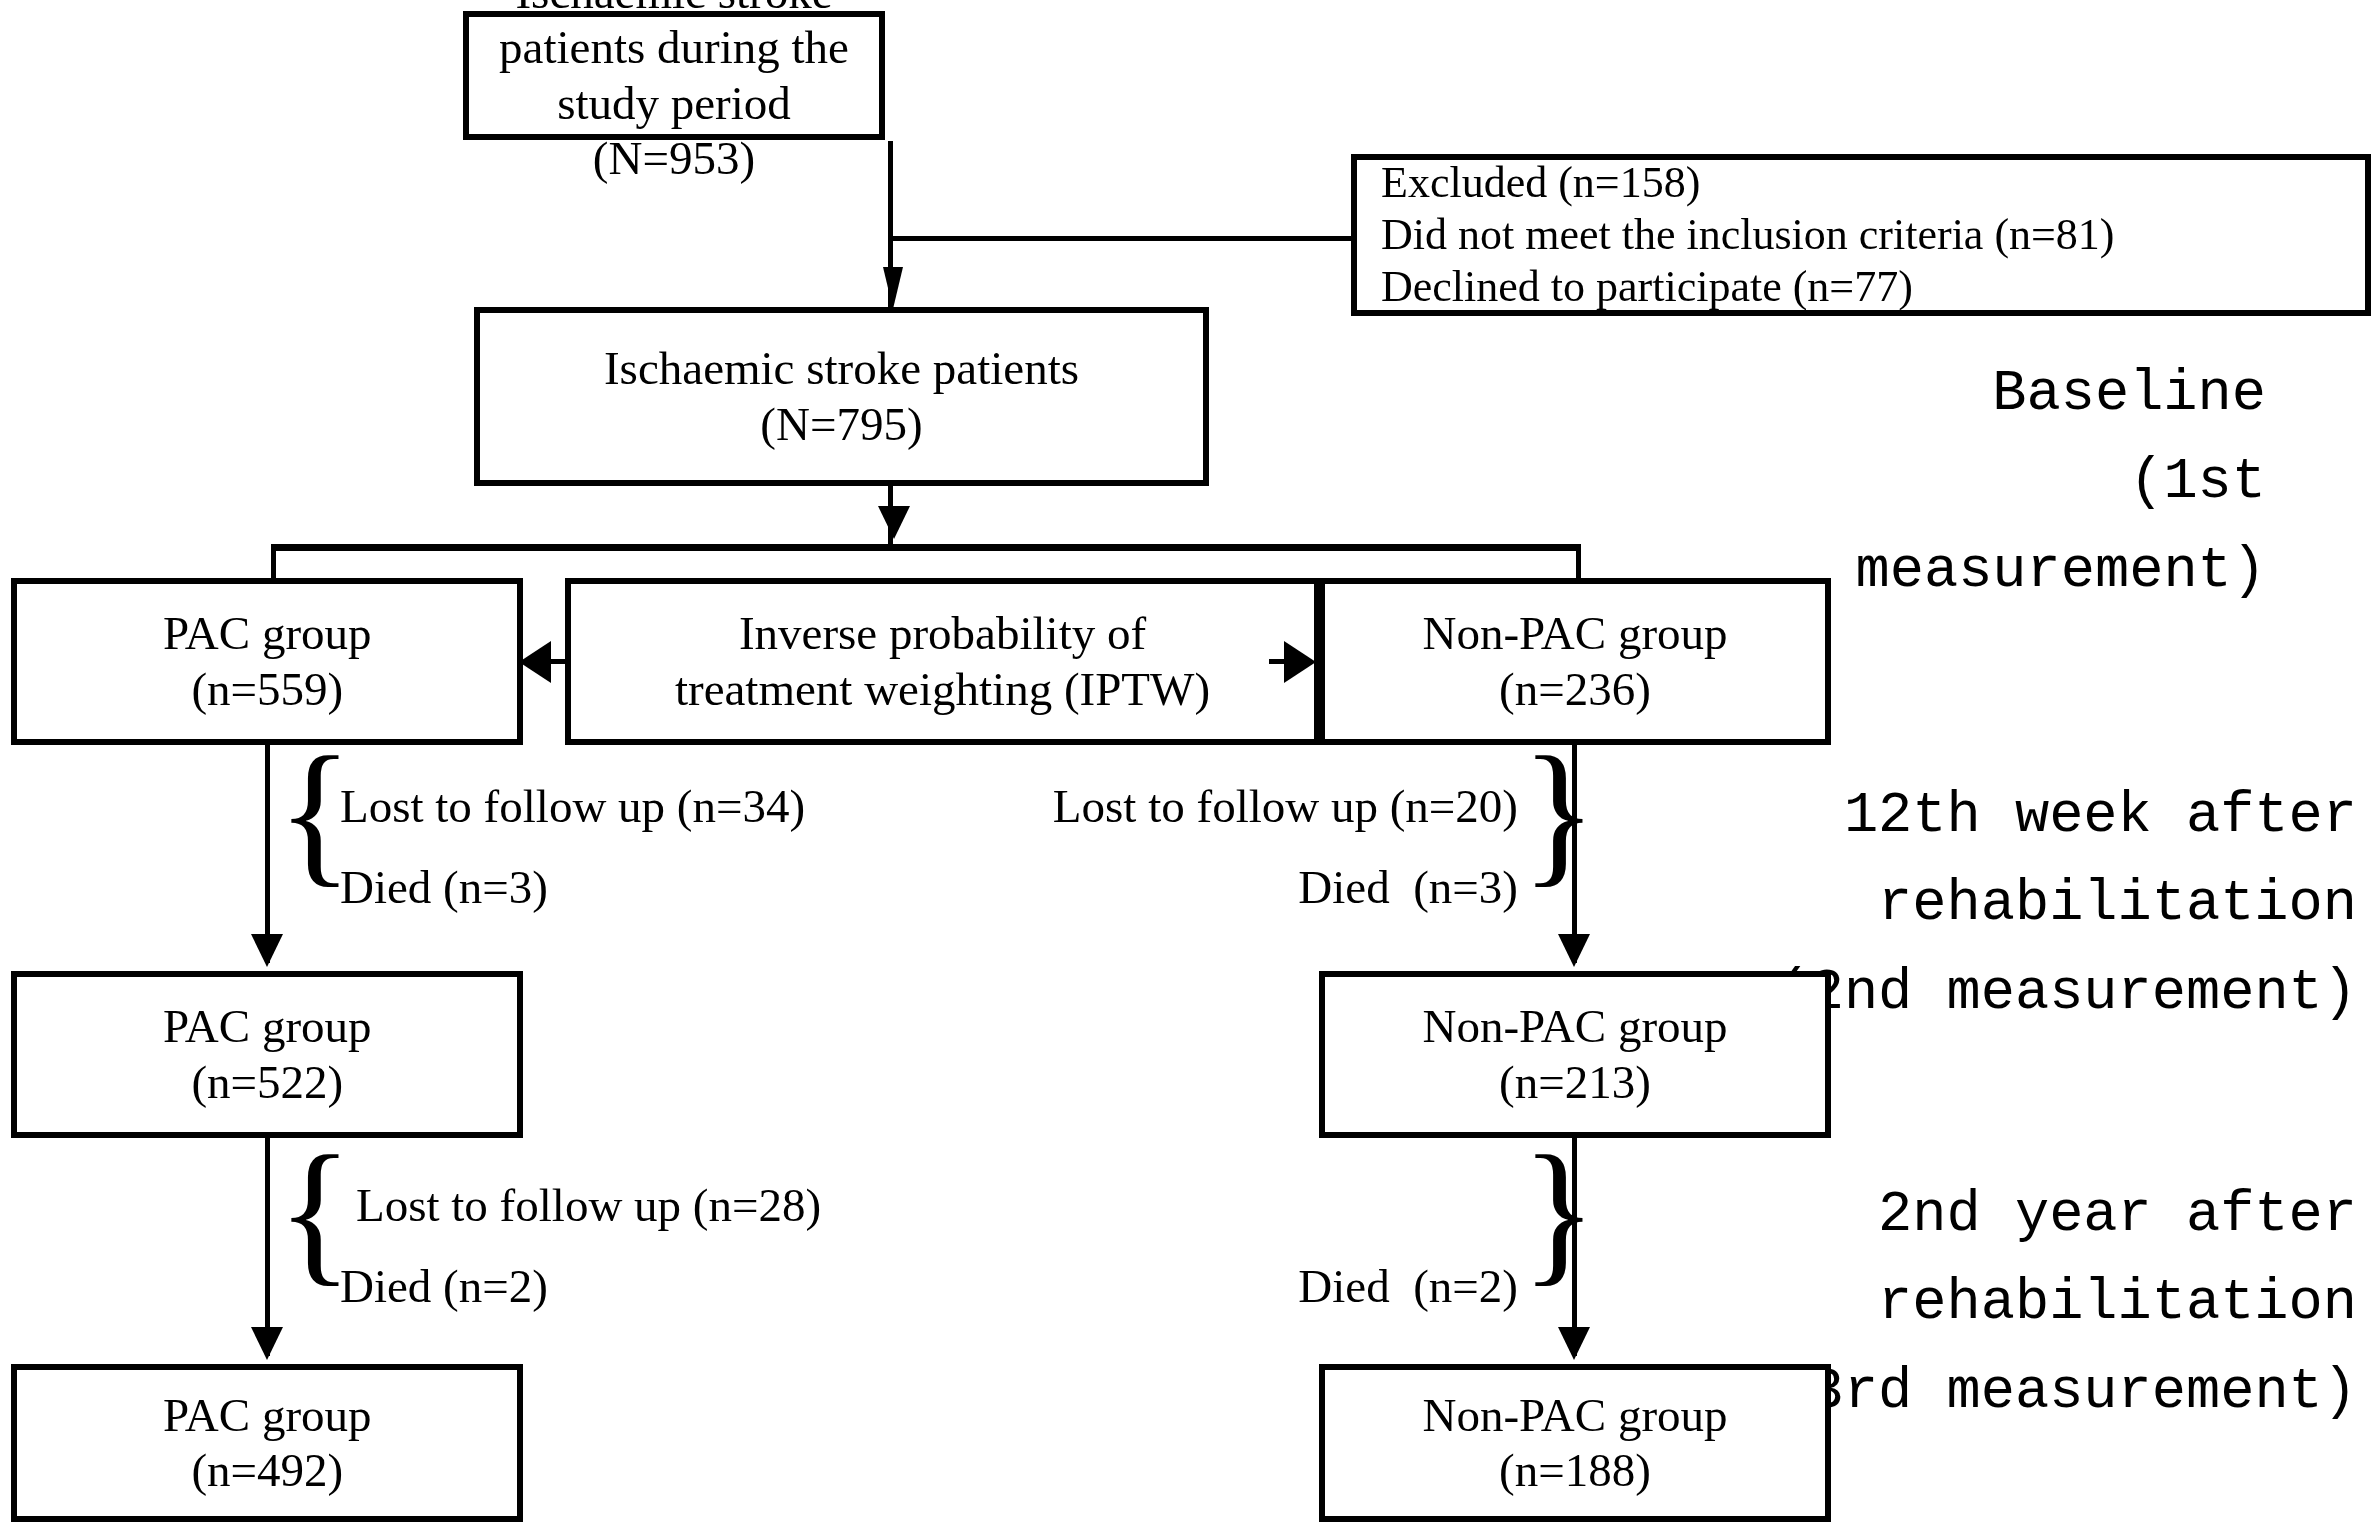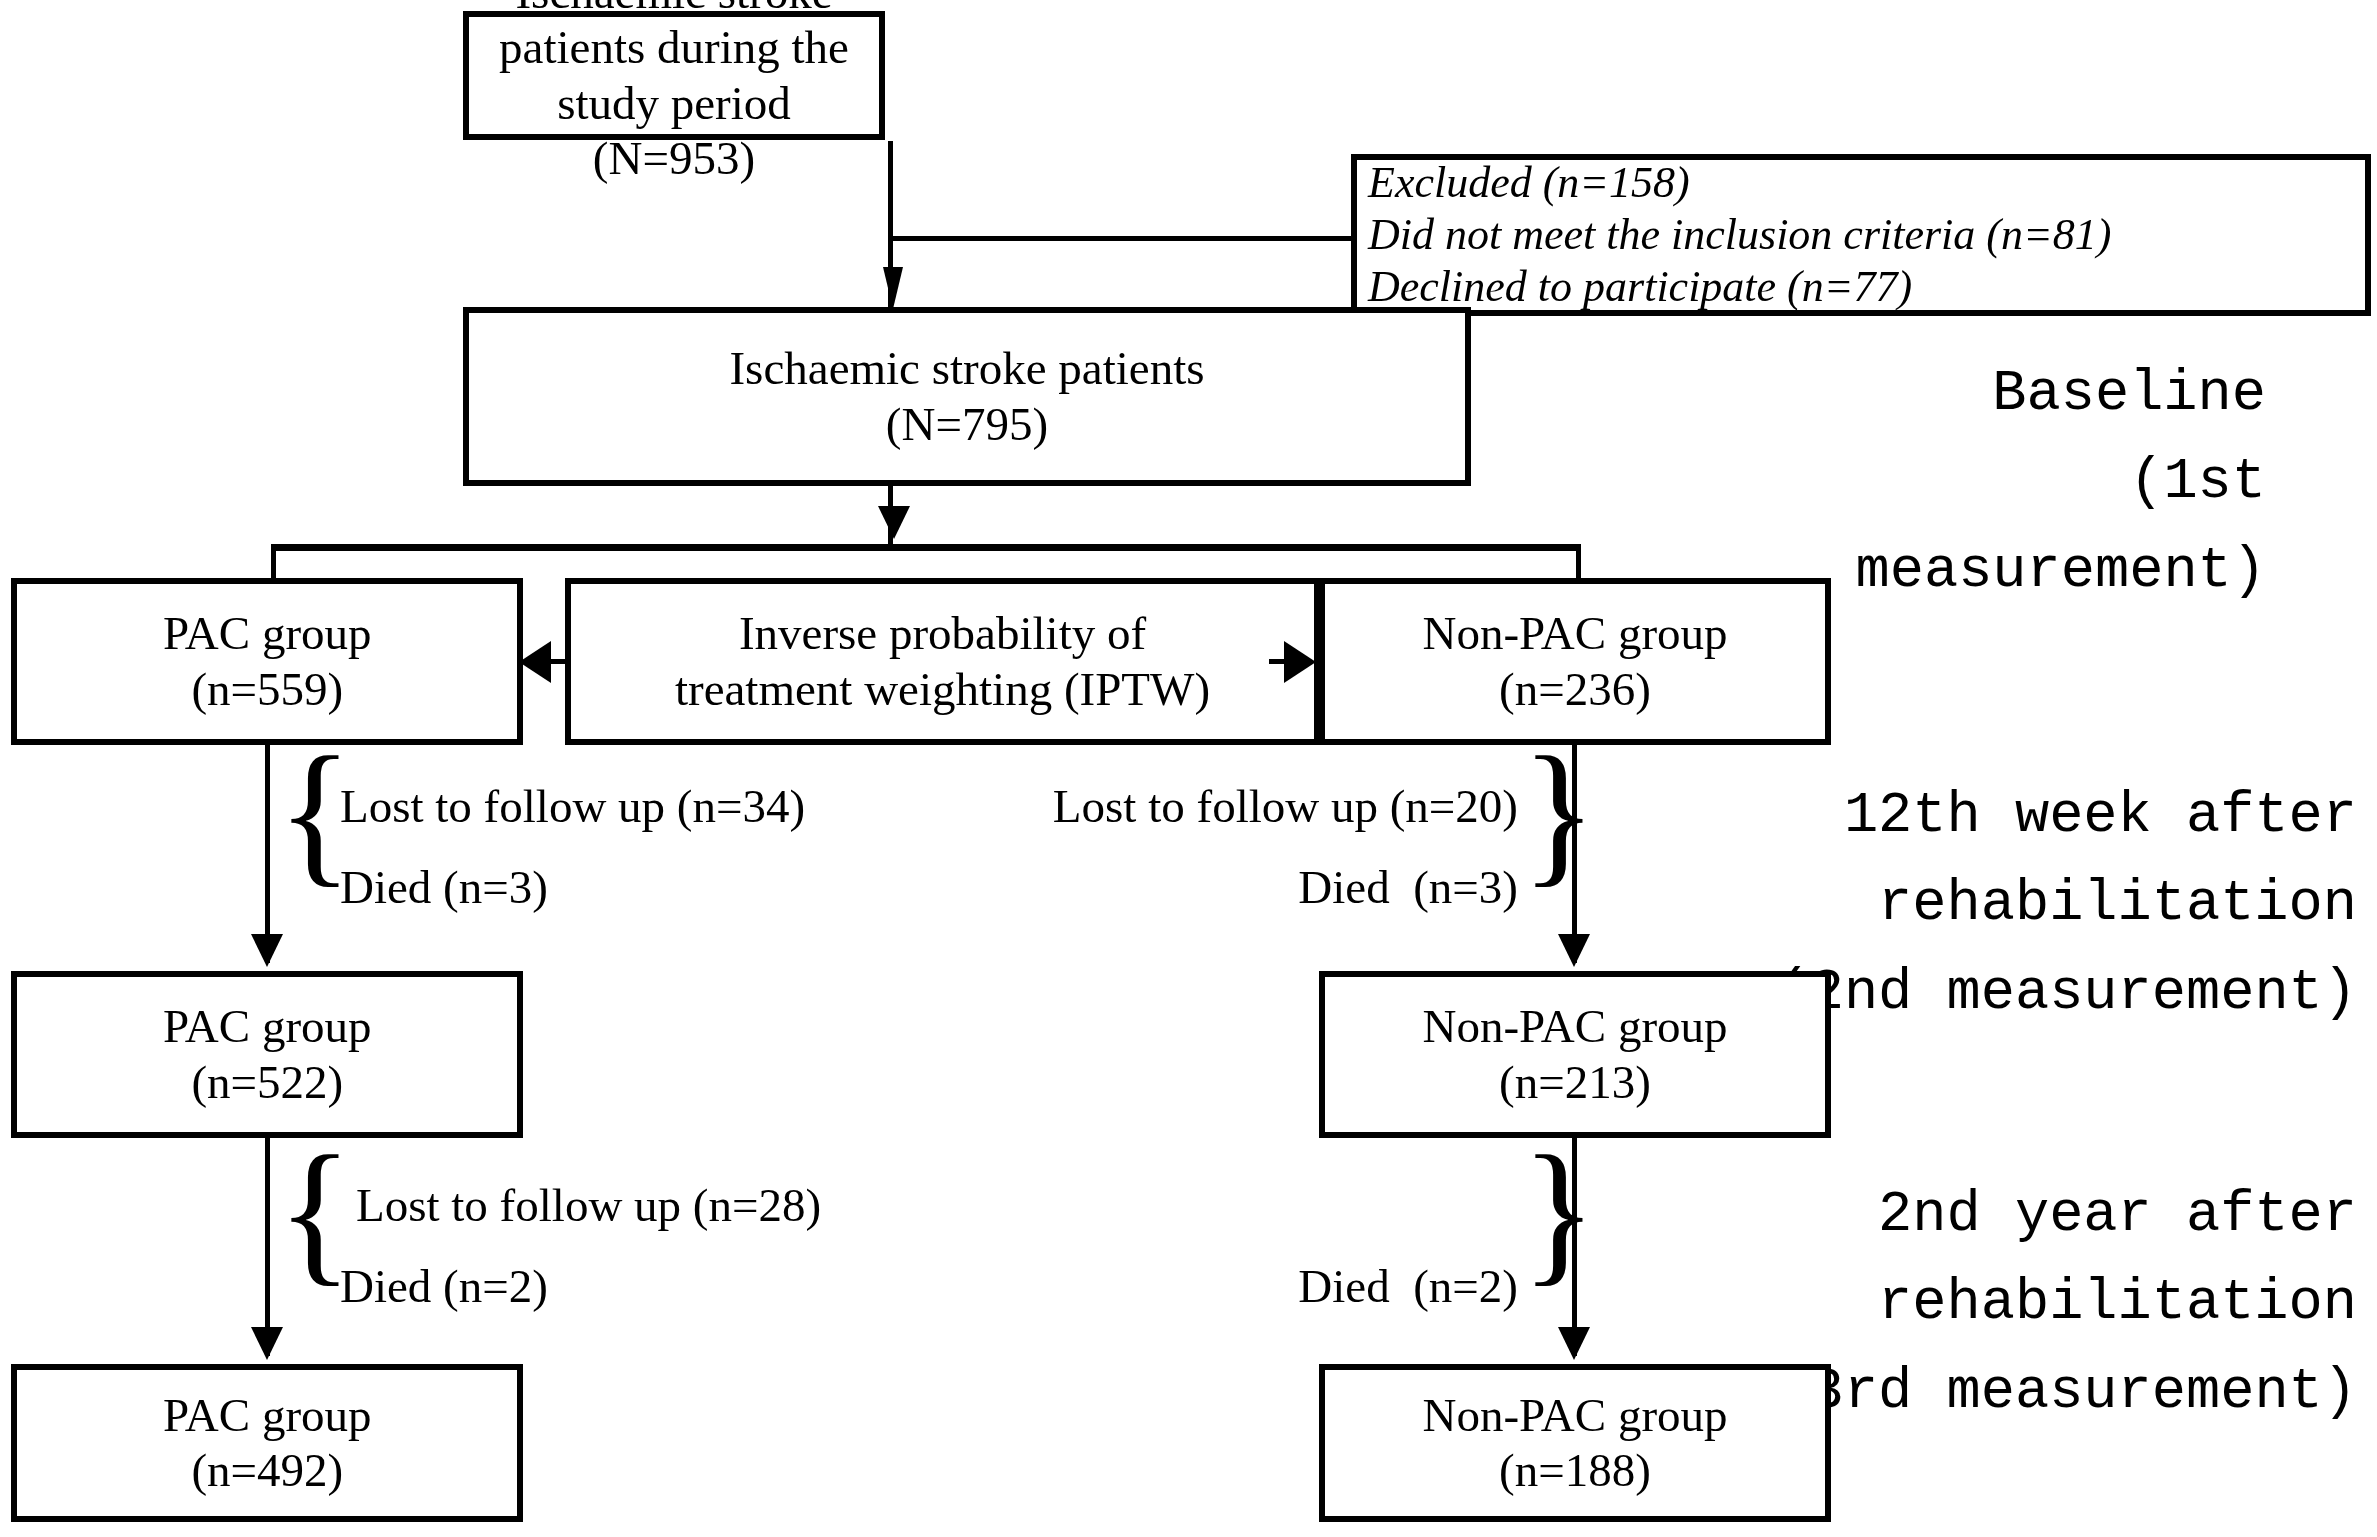--- a/index.html
+++ b/index.html
@@ -111,26 +111,26 @@
 the study period (N=953)</span>
   </div>
 
   <div class="line-v" style="left:888px; top:141px; height:120px;"></div>
   <div class="line-v" style="left:888px; top:261px; height:90px;"></div>
   <div class="arrow-down slim" style="left:883px; top:267px;"></div>
 
   <div class="line-h" style="left:891px; top:236px; width:467px;"></div>
 
   <div class="box" style="left:1351px; top:154px; width:1020px; height:162px; font-size:44px; justify-content:flex-start; text-align:left;">
-    <span class="txt" style="white-space:pre-line; padding-left:11px;font-style:italic;">Excluded (n=158)
+    <span class="txt" style="white-space:pre-line; padding-left:24px;">Excluded (n=158)
    Did not meet the inclusion criteria (n=81)
    Declined to participate (n=77)</span>
   </div>
 
-  <div class="box" style="left:463px; top:307px; width:1008px; height:179px;">
+  <div class="box" style="left:474px; top:307px; width:735px; height:179px;">
     <span class="txt" style="white-space:pre-line;">Ischaemic stroke patients
 (N=795)</span>
   </div>
 
   <div class="side-label" style="left:1754px; top:350px; width:512px;">Baseline
 (1st measurement)</div>
 
   <div class="line-v" style="left:888px; top:486px; height:60px;"></div>
   <div class="arrow-down" style="left:878px; top:506px;"></div>
 

